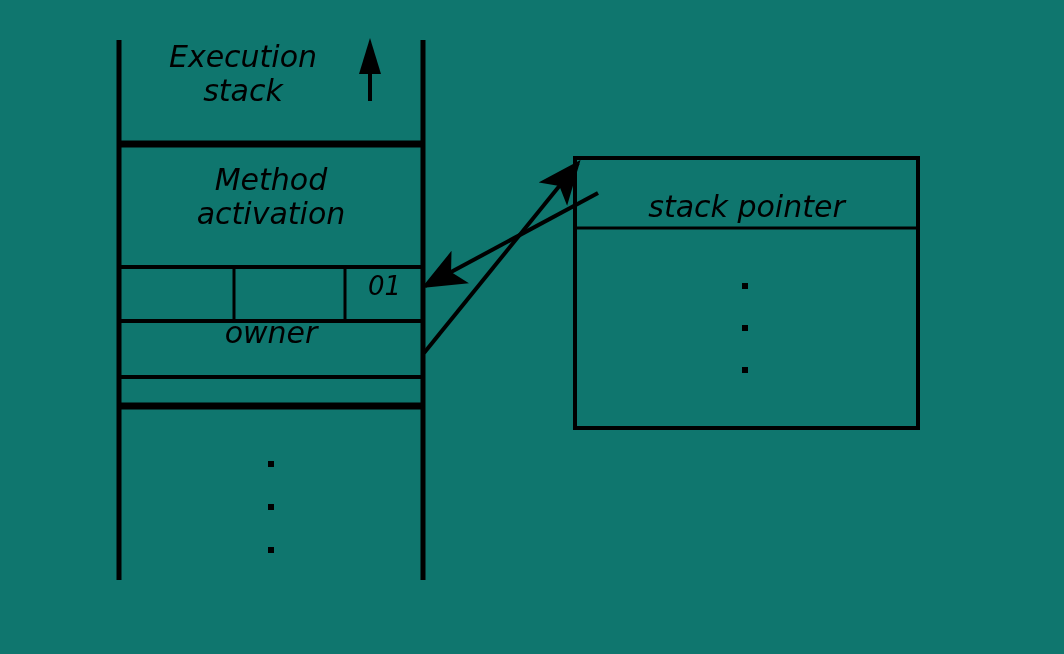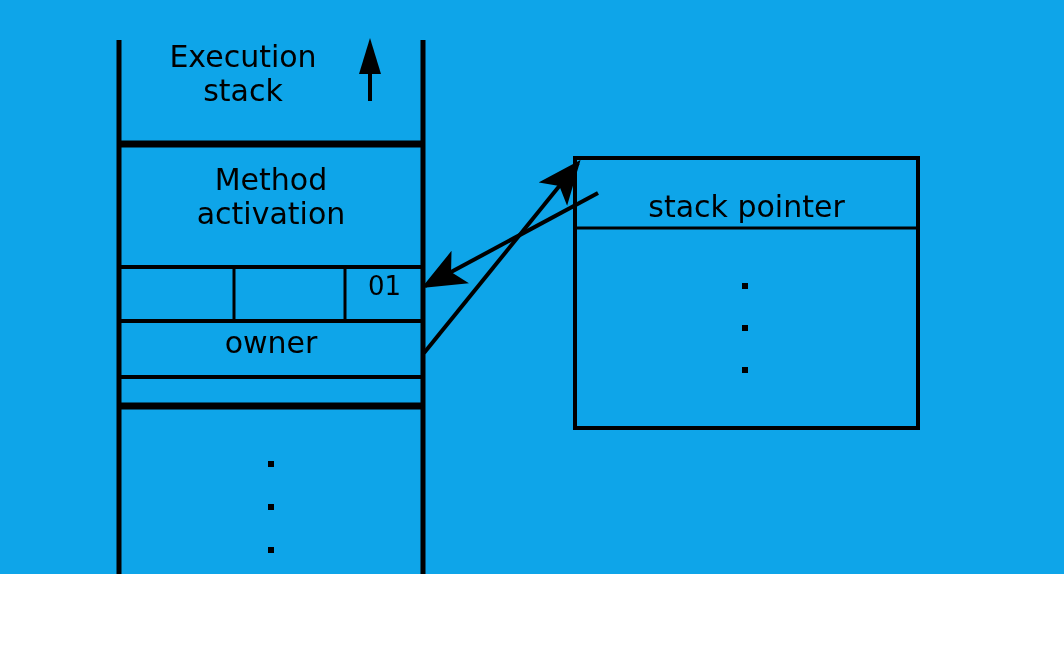--- a/index.html
+++ b/index.html
@@ -8,23 +8,24 @@
     padding: 0;
     background: #ffffff;
   }
   body {
     font-family: "DejaVu Sans", "Liberation Sans", sans-serif;
     color: #000000;
   }
   #canvas {
     position: relative;
     width: 1064px;
-    height: 574px;
-    background: #0ea5e9;
+    height: 654px;
+    background: #0f766e;
     overflow: hidden;
+    font-style: italic;
   }
   #figure-svg {
     position: absolute;
     left: 0;
     top: 0;
     width: 1064px;
     height: 654px;
   }
   .lbl {
     position: absolute;
@@ -61,21 +62,21 @@
     font-size: 30px;
   }
   #cell-flag-label {
     left: 346px;
     top: 272px;
     width: 77px;
     font-size: 26px;
   }
   #cell-owner-label {
     left: 118px;
-    top: 326px;
+    top: 316px;
     width: 306px;
     font-size: 30px;
   }
 
   
   #label-object {
     left: 575px;
     top: 100px;
     width: 343px;
     font-size: 30px;

